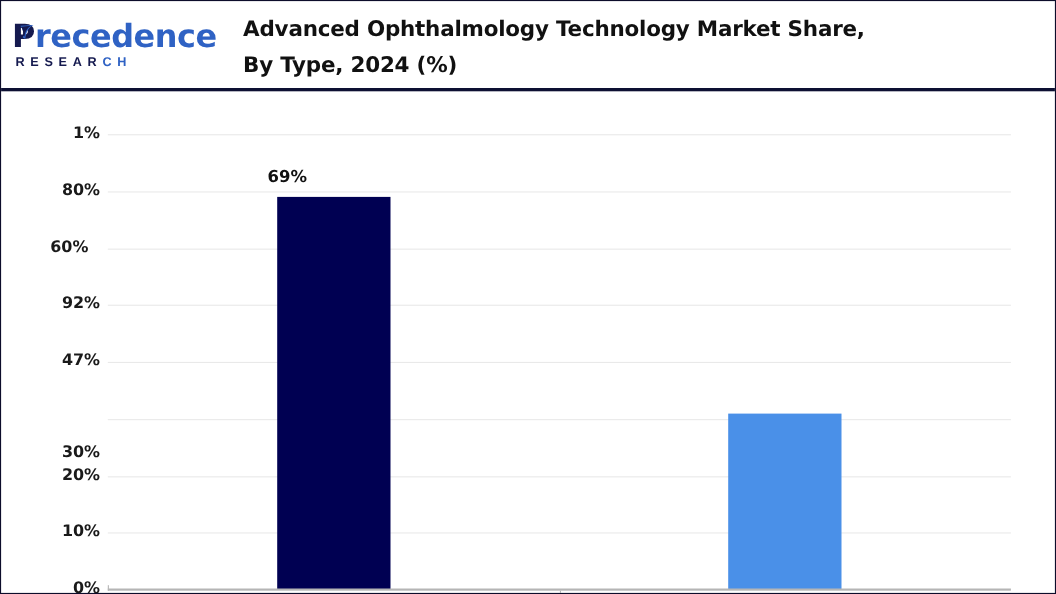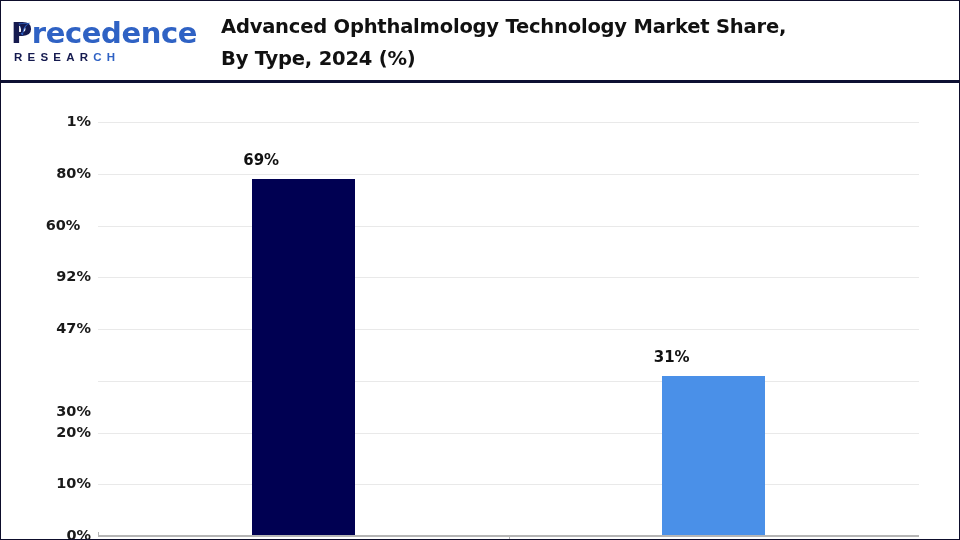--- a/index.html
+++ b/index.html
@@ -208,16 +208,15 @@
     </div>
 
     <div id="baseline"></div>
     <div id="ticks">
         <div class="axis-tick-v" style="left: 507.5px; background: rgb(181, 181, 181);"></div>
         <div class="axis-tick-v" style="left: 97px; background: rgb(181, 181, 181); top: 449px; height: 5px;"></div>
       </div>
     <div id="catlabels"></div>
 
   <div class="bar-value" style="left: 242.25px; width: 120px; top: 67.925px;">69%</div>
-      <div class="bar-value" style="left: 652.75px; width: 120px; top: 264.575px;">31%</div>
     </div>
 
 </div>
 
 </body></html>

